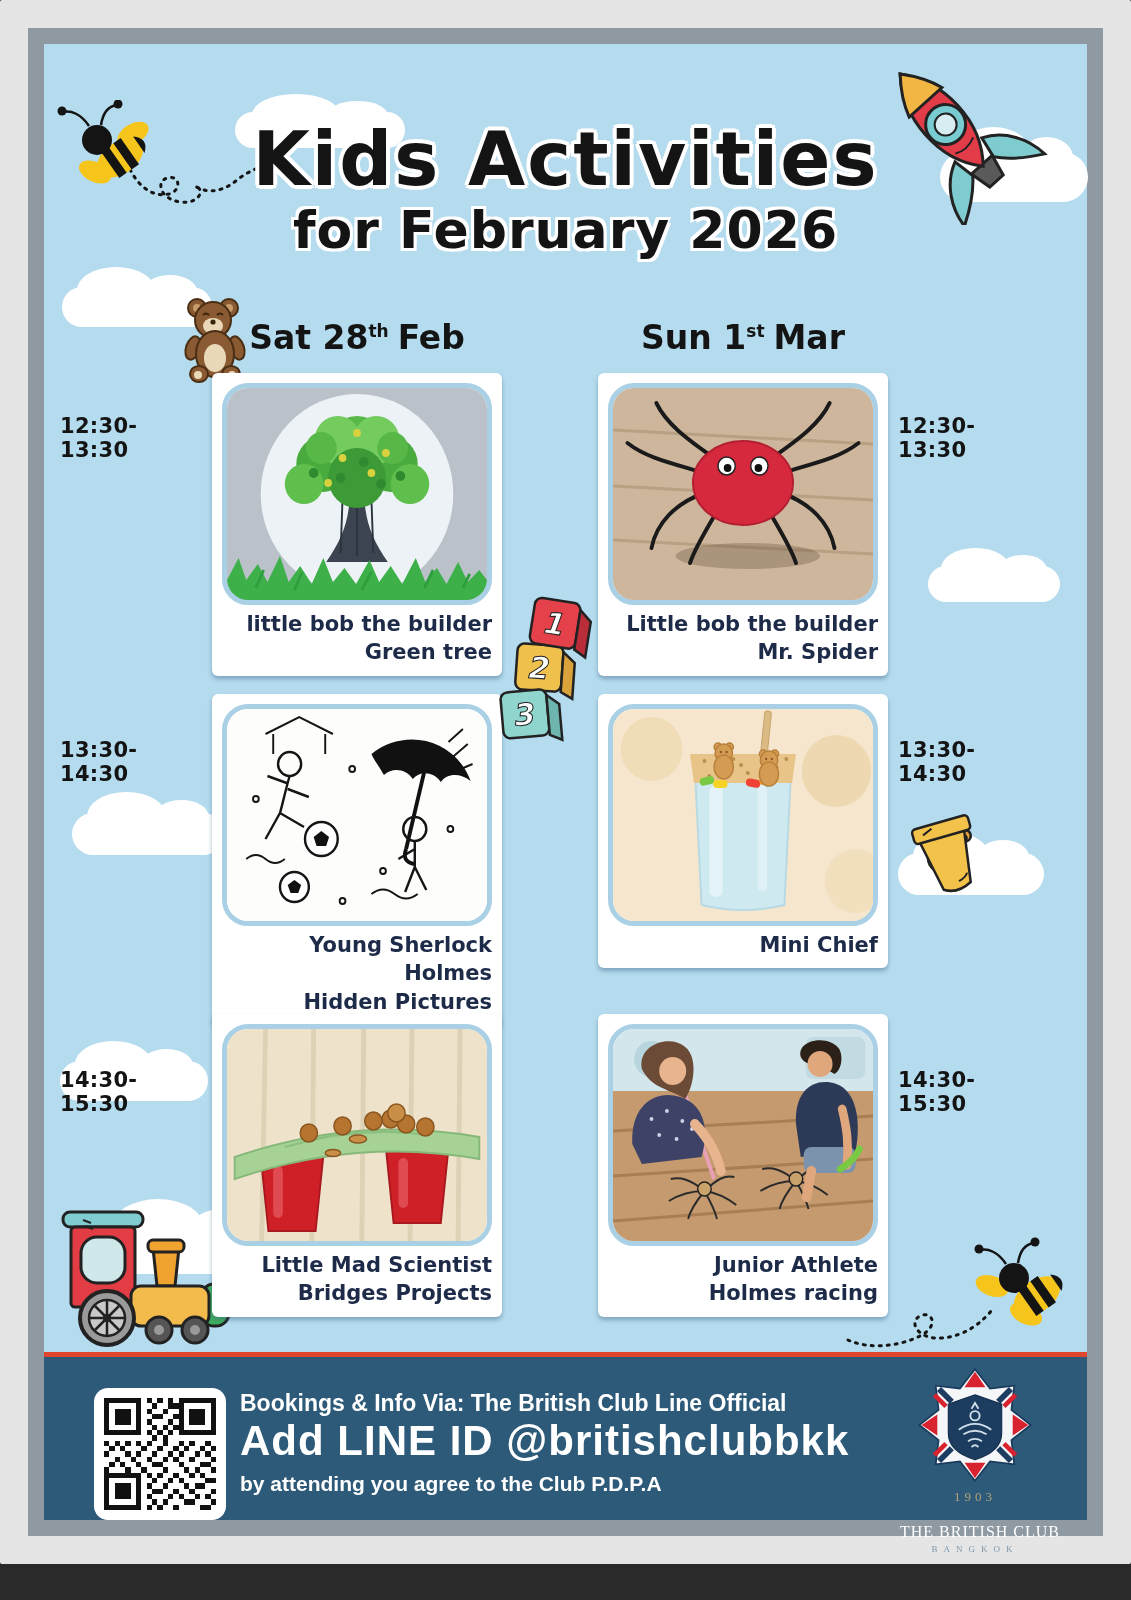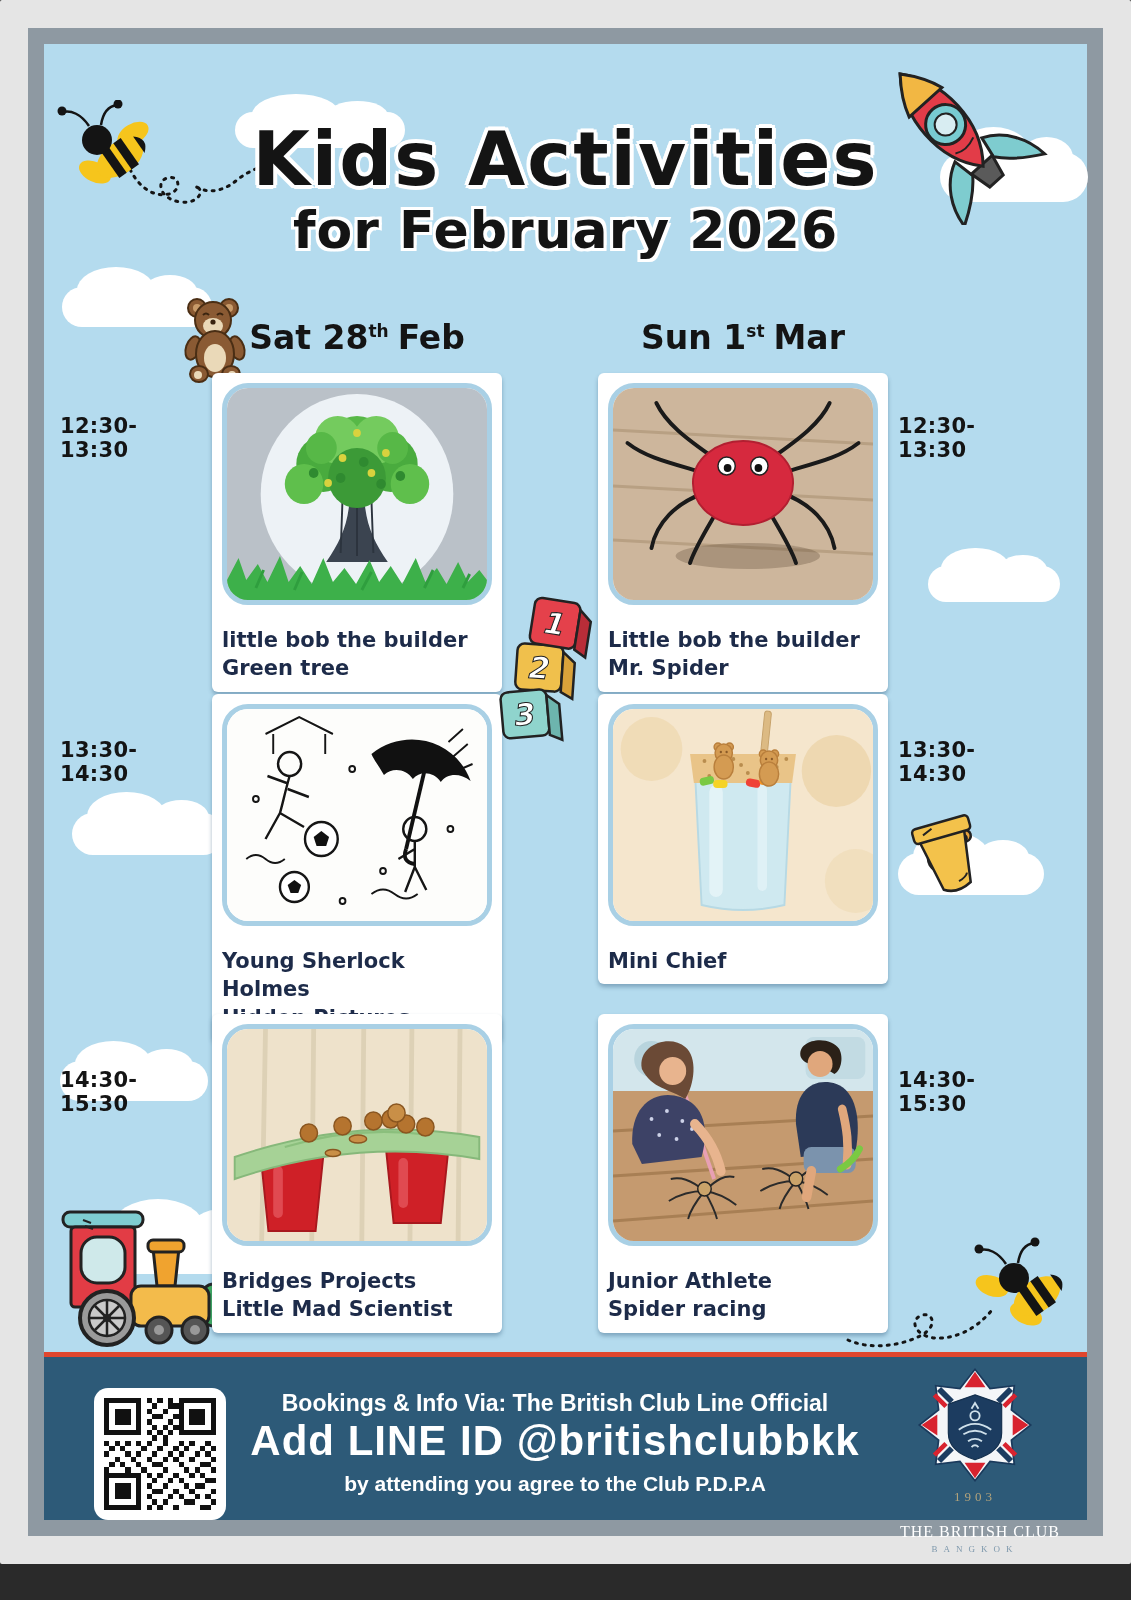--- a/index.html
+++ b/index.html
@@ -17,27 +17,27 @@
   .subtitle{position:absolute;left:0;right:0;top:200px;text-align:center;font-size:52px;font-weight:bold;color:#141414;z-index:3;letter-spacing:1px;
          text-shadow:-3px -3px 0 #fff,3px -3px 0 #fff,-3px 3px 0 #fff,3px 3px 0 #fff;}
   .hdr{position:absolute;width:290px;text-align:center;font-size:33px;font-weight:bold;color:#141414;z-index:3;top:318px;}
   .hdr sup{font-size:17px;}
   .hdr .post{margin-left:9px;}
   .time-label{position:absolute;width:145px;font-weight:bold;font-size:21px;color:#141414;z-index:3;letter-spacing:.3px;}
   
   .card{position:absolute;width:290px;background:#fff;border-radius:6px;padding:10px 10px 9px;box-sizing:border-box;z-index:3;box-shadow:0 3px 4px rgba(60,100,130,.45);}
   .photo{height:212px;border:5px solid #a9d0e5;border-radius:26px;overflow:hidden;background:#fff;}
   .photo svg{display:block;width:100%;height:100%;}
-  .caption{margin-top:21px;text-align:left;font-weight:bold;font-size:21px;line-height:1.35;color:#1d2b49;}
+  .caption{margin-top:5px;text-align:right;font-weight:bold;font-size:21px;line-height:1.35;color:#1d2b49;}
   .blocks-deco{z-index:4;}
   
   .footer{position:absolute;left:44px;right:44px;top:1352px;bottom:44px;background:#2d5a78;border-top:5px solid #e0462e;z-index:5;}
   .qr-tile{position:absolute;left:50px;top:31px;width:132px;height:132px;background:#fff;border-radius:14px;}
   .qr-tile svg{position:absolute;inset:10px;}
-  .ftext{position:absolute;left:196px;width:630px;text-align:center;color:#fff;font-family:"Liberation Sans",sans-serif;}
+  .ftext{position:absolute;left:196px;width:630px;color:#fff;font-family:"Liberation Sans",sans-serif;}
   .f1{top:33px;font-size:23px;font-weight:bold;}
   .f2{top:60px;font-size:42px;font-weight:bold;letter-spacing:1px;}
   .f3{top:115px;font-size:21px;font-weight:bold;}
   .logo{position:absolute;left:856px;top:10px;width:150px;text-align:center;font-family:"Liberation Serif",serif;}
   .logo-year{margin-top:2px;font-size:13px;letter-spacing:4px;color:#b3a37b;}
   .logo-name{margin-top:18px;font-size:16px;letter-spacing:1px;color:#ffffff;white-space:nowrap;}
   .logo-city{margin-top:3px;font-size:9px;letter-spacing:6px;color:#7f99ad;}
 </style>
 </head>
 <body>
@@ -294,22 +294,22 @@
             <circle cx="170" cy="90" r="9"></circle>
             <circle cx="186" cy="95" r="9"></circle>
             <circle cx="206" cy="98" r="9"></circle>
         </g>
         <circle cx="176" cy="84" r="9" fill="#c98f47" stroke="#8a5620" stroke-width="1.5"></circle>
         <ellipse cx="136" cy="110" rx="9" ry="4" fill="#c98f47" stroke="#8a5620" stroke-width="1.5"></ellipse>
         <ellipse cx="110" cy="124" rx="8" ry="3.5" fill="#c98f47" stroke="#8a5620" stroke-width="1.5"></ellipse>
       </svg>
     </div>
     <div class="caption">
+      <div>Little Mad Scientist</div>
       <div>Bridges Projects</div>
-      <div>Little Mad Scientist</div>
     </div>
   </div>
 
   <div class="card" style="left:598px;top:1014px;">
     <div class="photo">
       <svg viewBox="0 0 270 212" preserveAspectRatio="none">
         <rect width="270" height="212" fill="#d3e6ec"></rect>
         <circle cx="40" cy="30" r="18" fill="#b8d4dd"></circle>
         <rect x="200" y="8" width="62" height="42" rx="8" fill="#c2dbe3"></rect>
         <rect x="0" y="62" width="270" height="150" fill="#c59a6f"></rect>
@@ -337,21 +337,21 @@
         <circle cx="215" cy="35" r="13" fill="#e0a77c"></circle>
         <path d="M190,95 C188,60 210,48 232,55 C252,62 258,90 252,122 L195,128 Z" fill="#2c3a58"></path>
         <rect x="198" y="118" width="54" height="26" rx="8" fill="#7b93ad"></rect>
         <path d="M238,80 C243,100 245,115 243,136" stroke="#e0a77c" stroke-width="9" stroke-linecap="round" fill="none"></path>
         <path d="M206,142 L201,168" stroke="#e0a77c" stroke-width="10" stroke-linecap="round" fill="none"></path>
         <path d="M236,140 Q250,132 256,120" stroke="#7ac943" stroke-width="7" stroke-linecap="round" fill="none"></path>
       </svg>
     </div>
     <div class="caption">
       <div>Junior Athlete</div>
-      <div>Spider racing</div>
+      <div>Holmes racing</div>
     </div>
   </div>
 
   <svg class="deco blocks-deco" style="left:498px;top:593px;" width="110" height="152" viewBox="0 0 110 152">
     <g transform="translate(20,50) rotate(4)">
       <rect x="0" y="0" width="46" height="46" rx="7" fill="#f0c04c" stroke="#222" stroke-width="2.5"></rect>
       <path d="M46,6 L58,16 L58,52 L46,46 Z" fill="#d9a23a" stroke="#222" stroke-width="2.5"></path>
       <text x="23" y="34" text-anchor="middle" font-size="30" font-weight="bold" font-style="italic" fill="#fff" stroke="#222" stroke-width="1" font-family="DejaVu Sans, sans-serif">2</text>
     </g>
     <g transform="translate(2,100) rotate(-5)">

